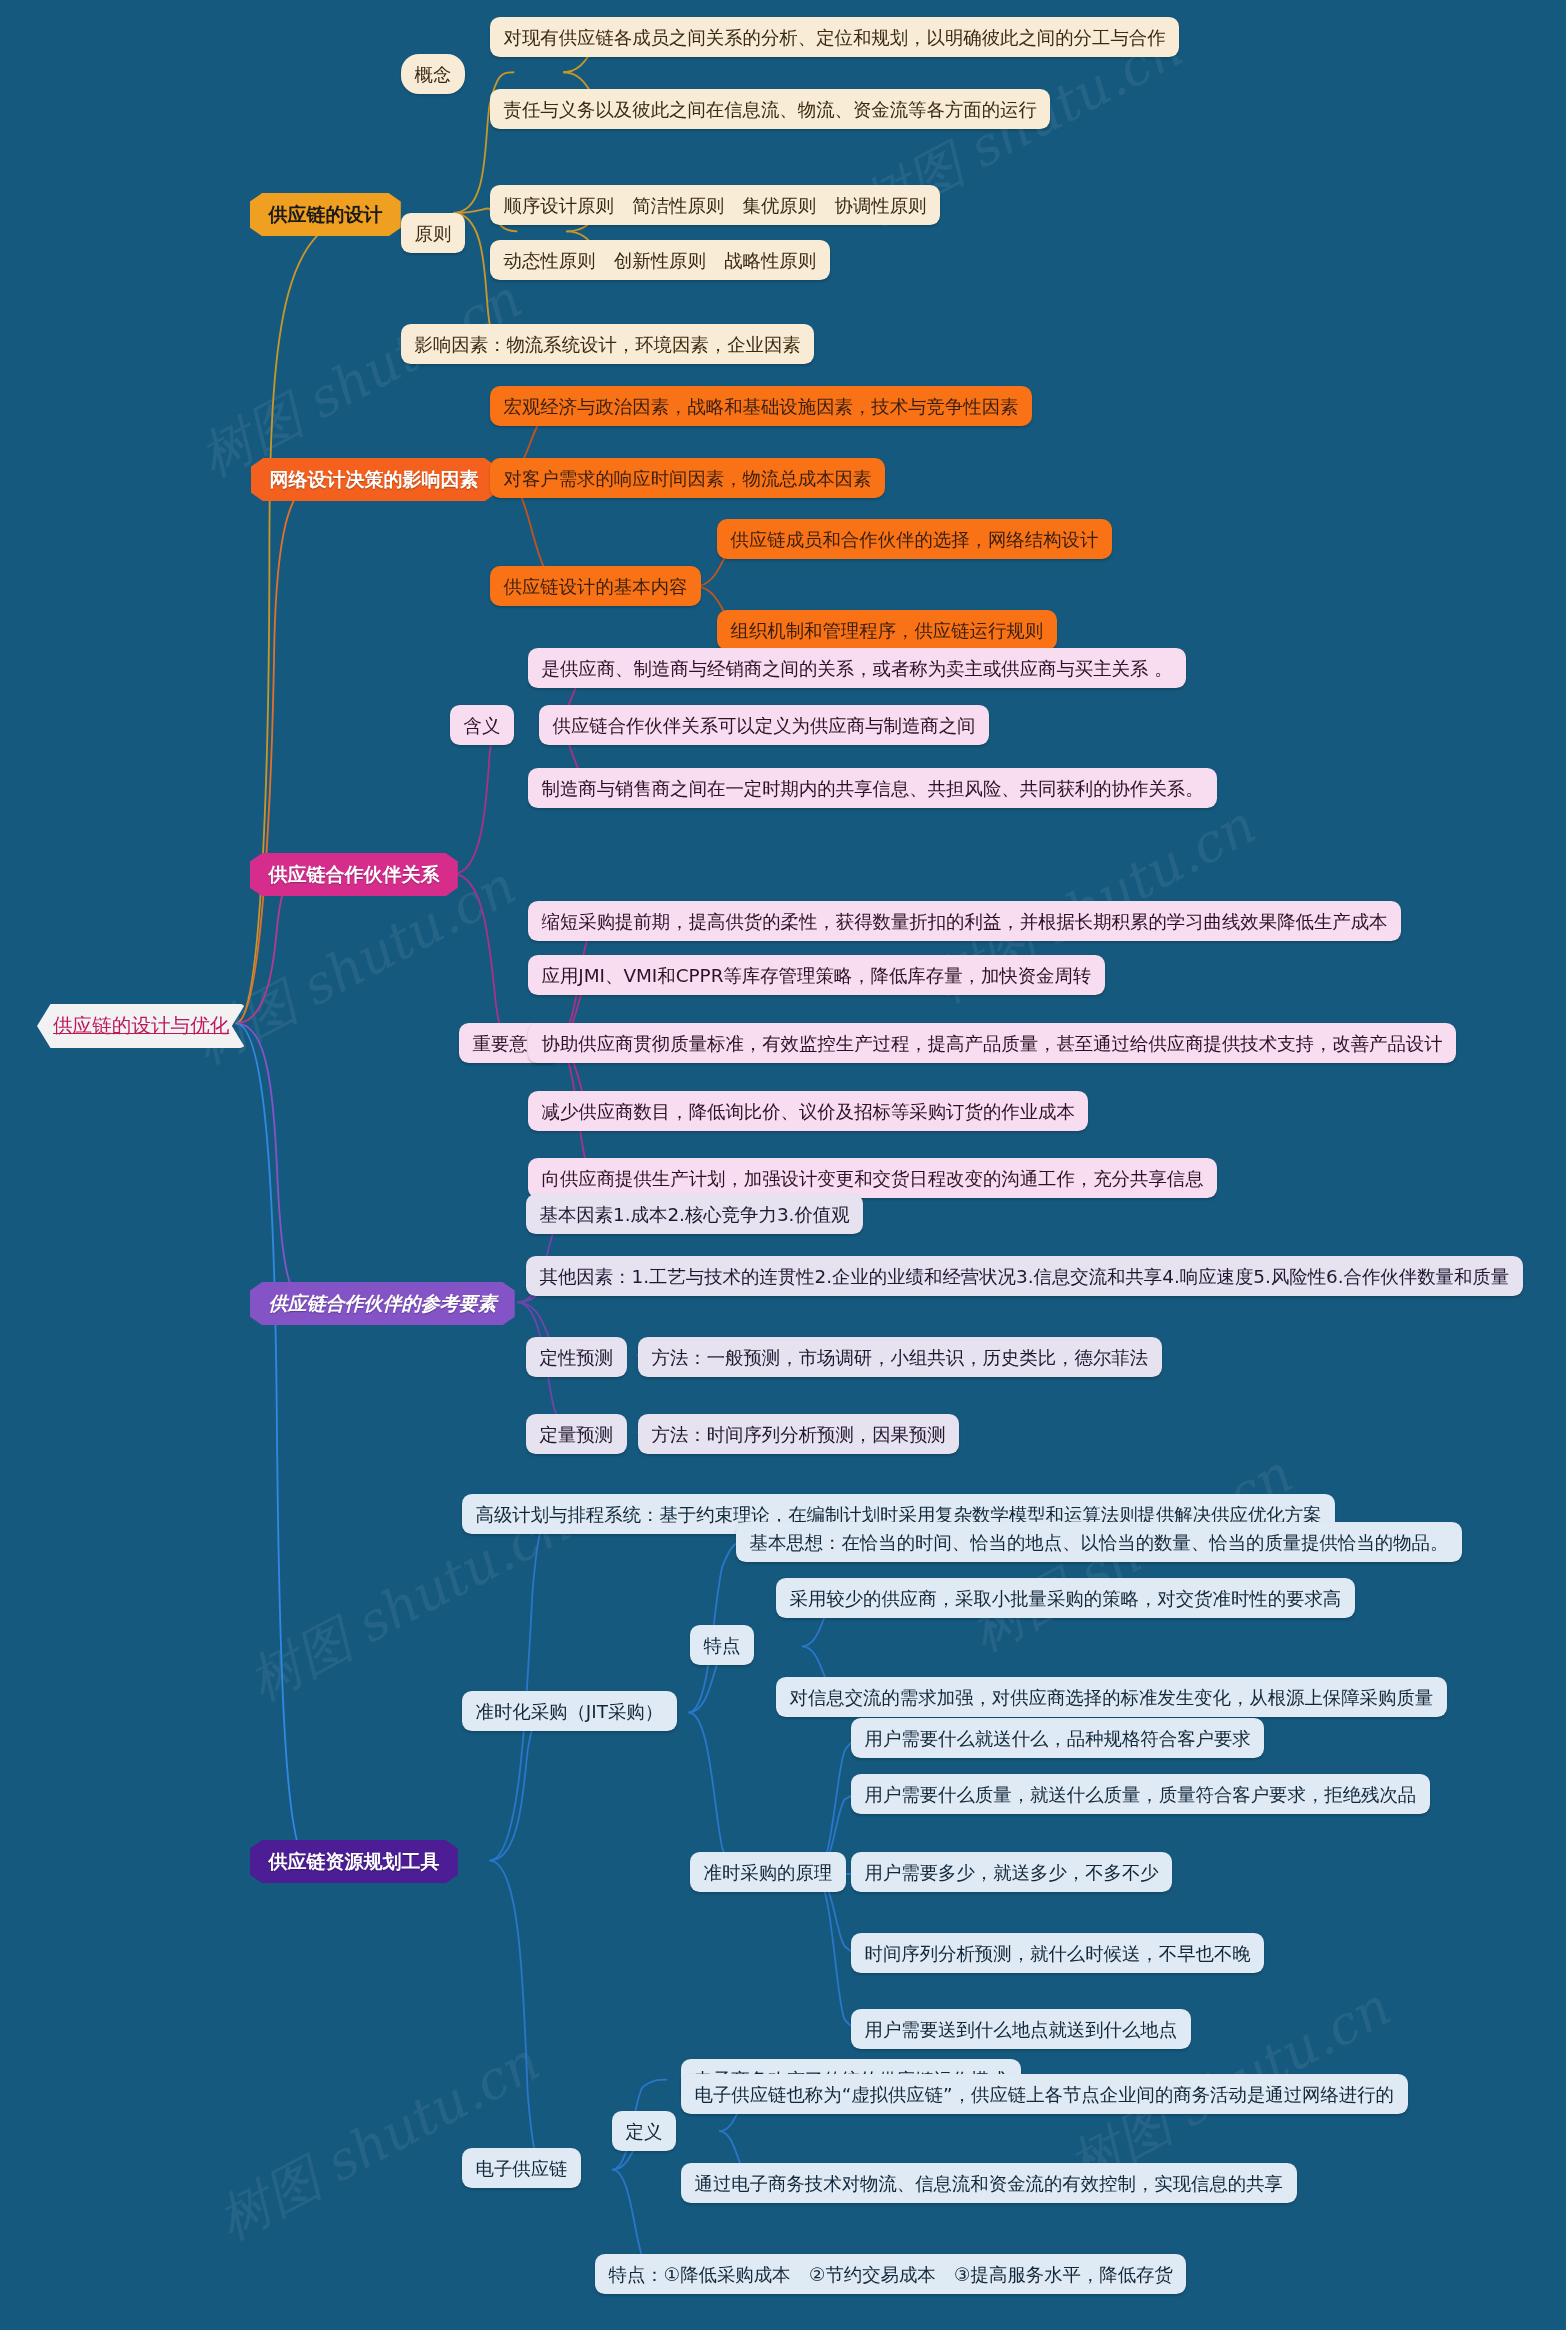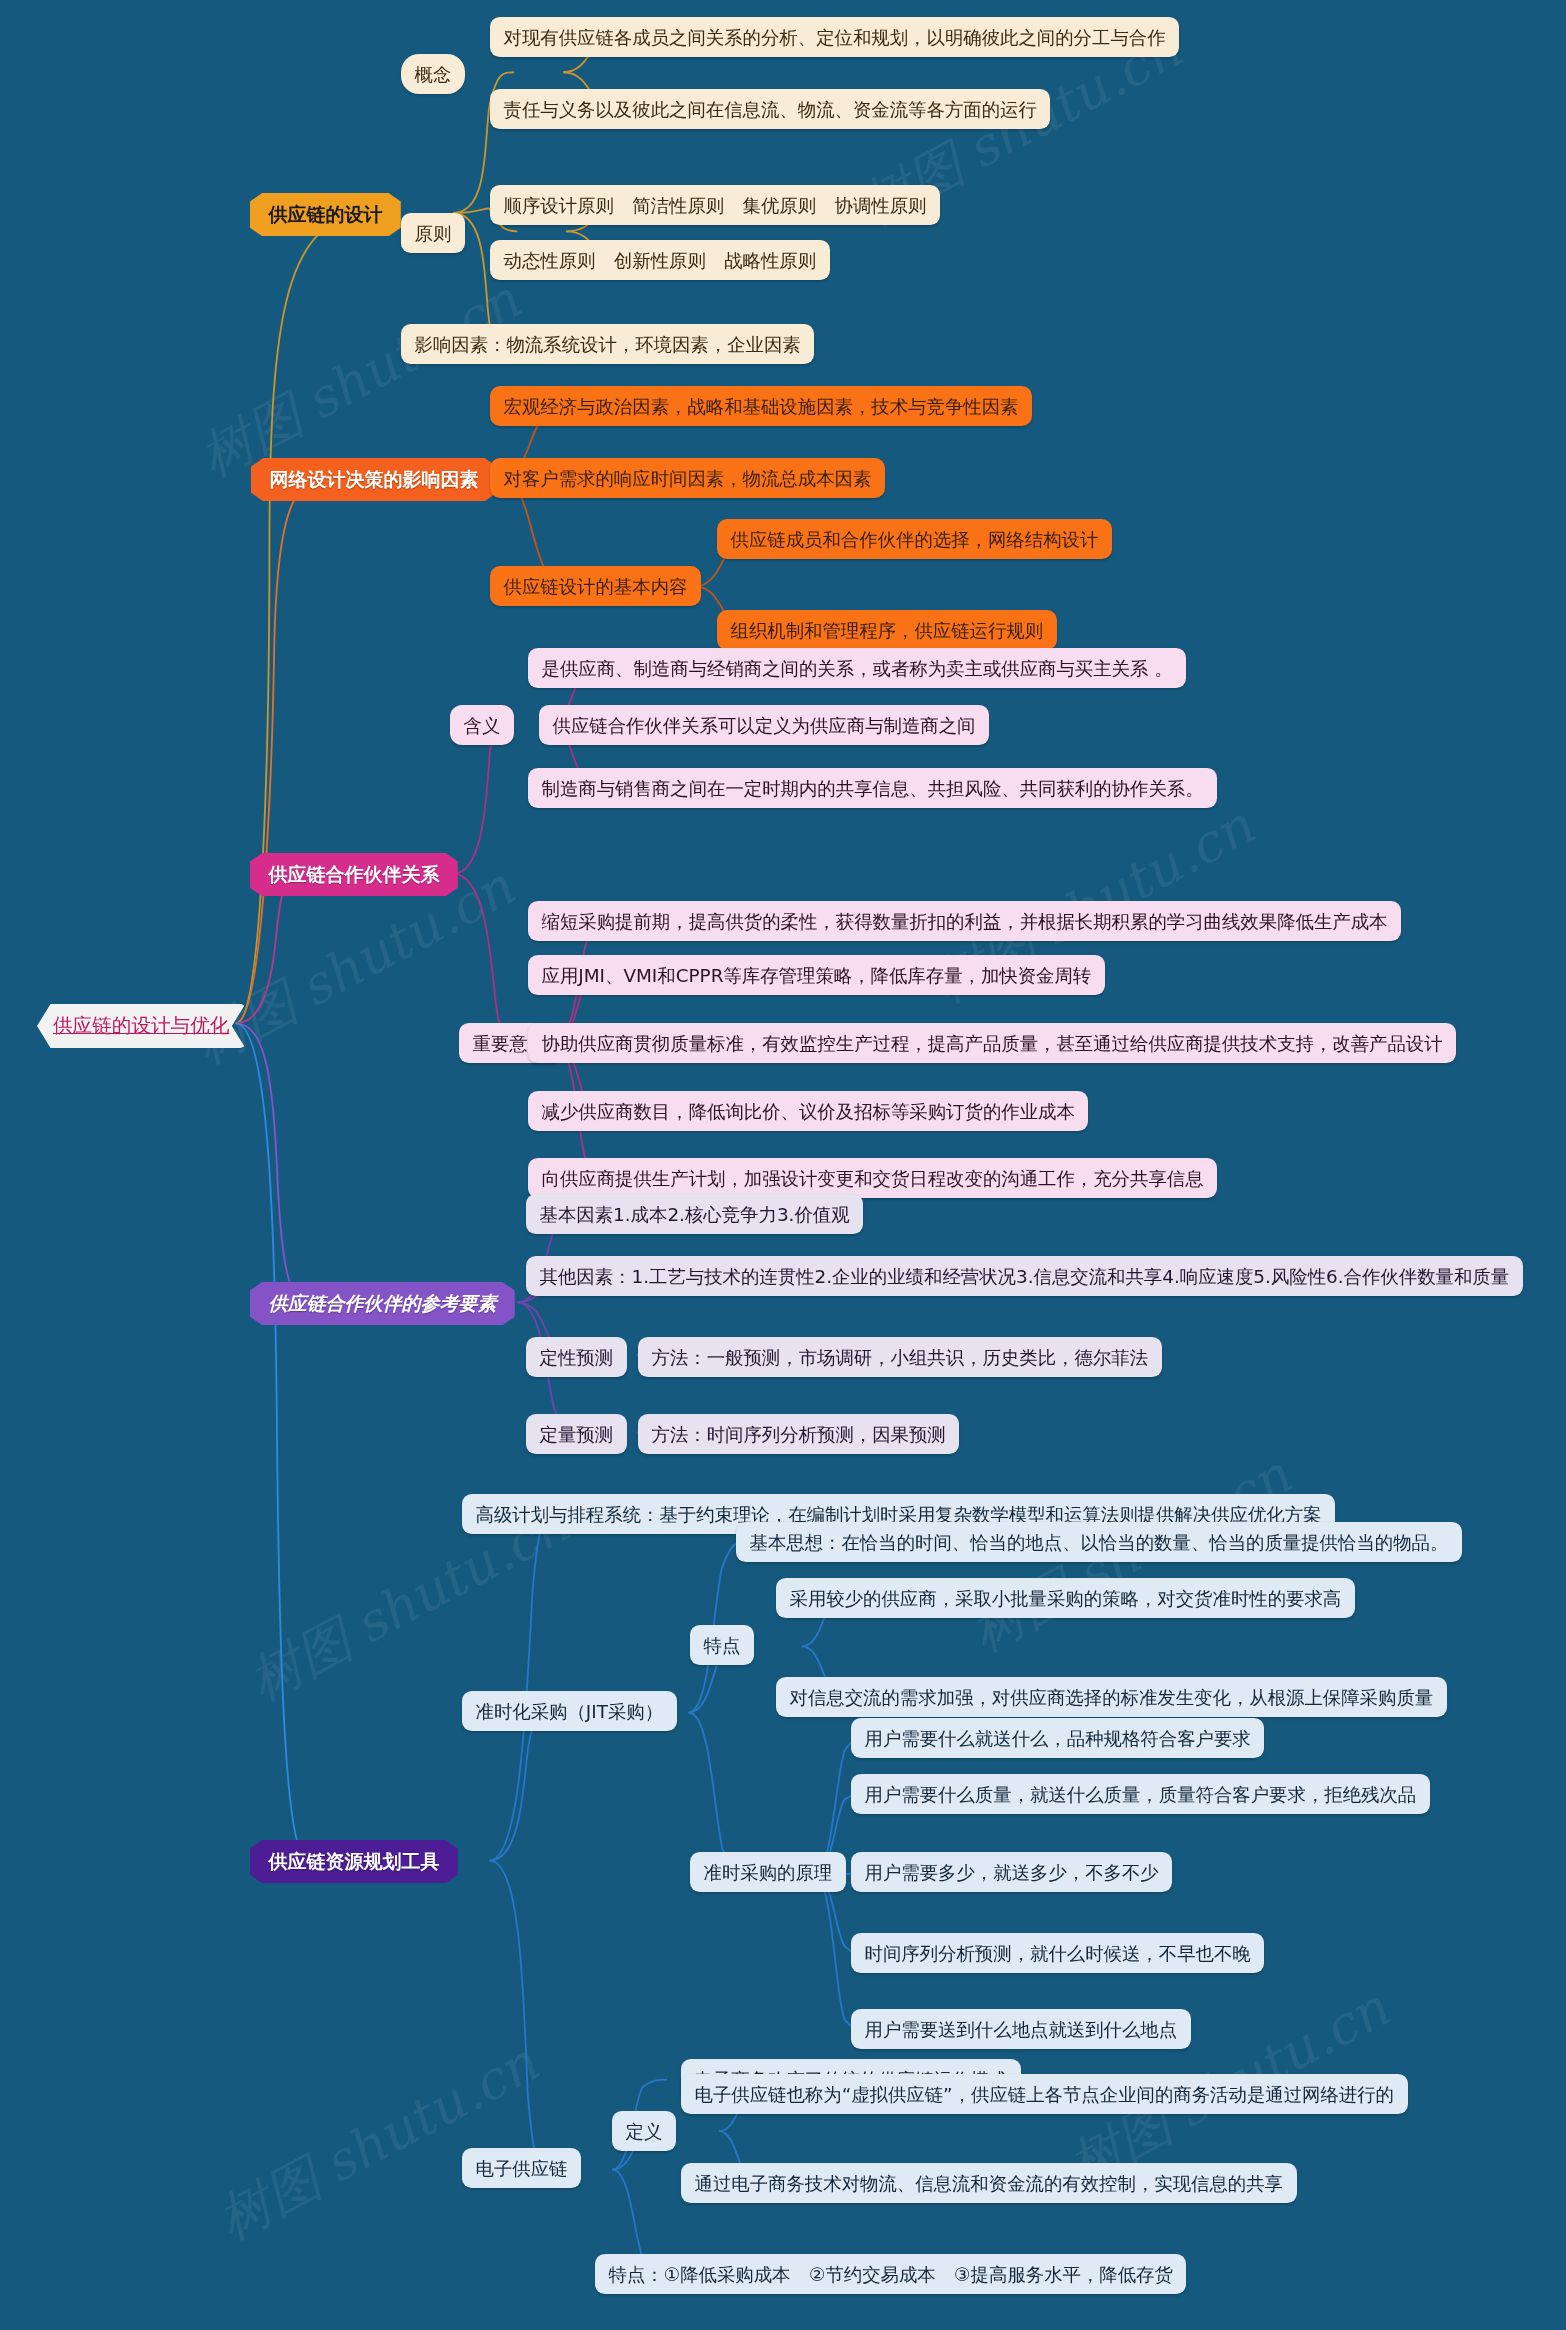--- a/index.html
+++ b/index.html
@@ -193,21 +193,21 @@
   <div class="node leaf t-peach" style="left:717px;top:519px;">
     <span>供应链成员和合作伙伴的选择，网络结构设计</span>
   </div>
   <div class="node leaf t-peach" style="left:717px;top:610px;">
     <span>组织机制和管理程序，供应链运行规则</span>
   </div>
 
   <div class="node branch b-pink" style="left:250px;top:853px;">
     <span>供应链合作伙伴关系</span>
   </div>
-  <div class="node leaf t-pink sub" style="left:450px;top:705px;border-radius:12px;">
+  <div class="node leaf t-pink sub" style="left:450px;top:705px;">
     <span>含义</span>
   </div>
   <div class="node leaf t-pink" style="left:528px;top:648px;">
     <span>是供应商、制造商与经销商之间的关系，或者称为卖主或供应商与买主关系 。</span>
   </div>
   <div class="node leaf t-pink" style="left:539px;top:705px;">
     <span>供应链合作伙伴关系可以定义为供应商与制造商之间</span>
   </div>
   <div class="node leaf t-pink" style="left:528px;top:768px;">
     <span>制造商与销售商之间在一定时期内的共享信息、共担风险、共同获利的协作关系。</span>

